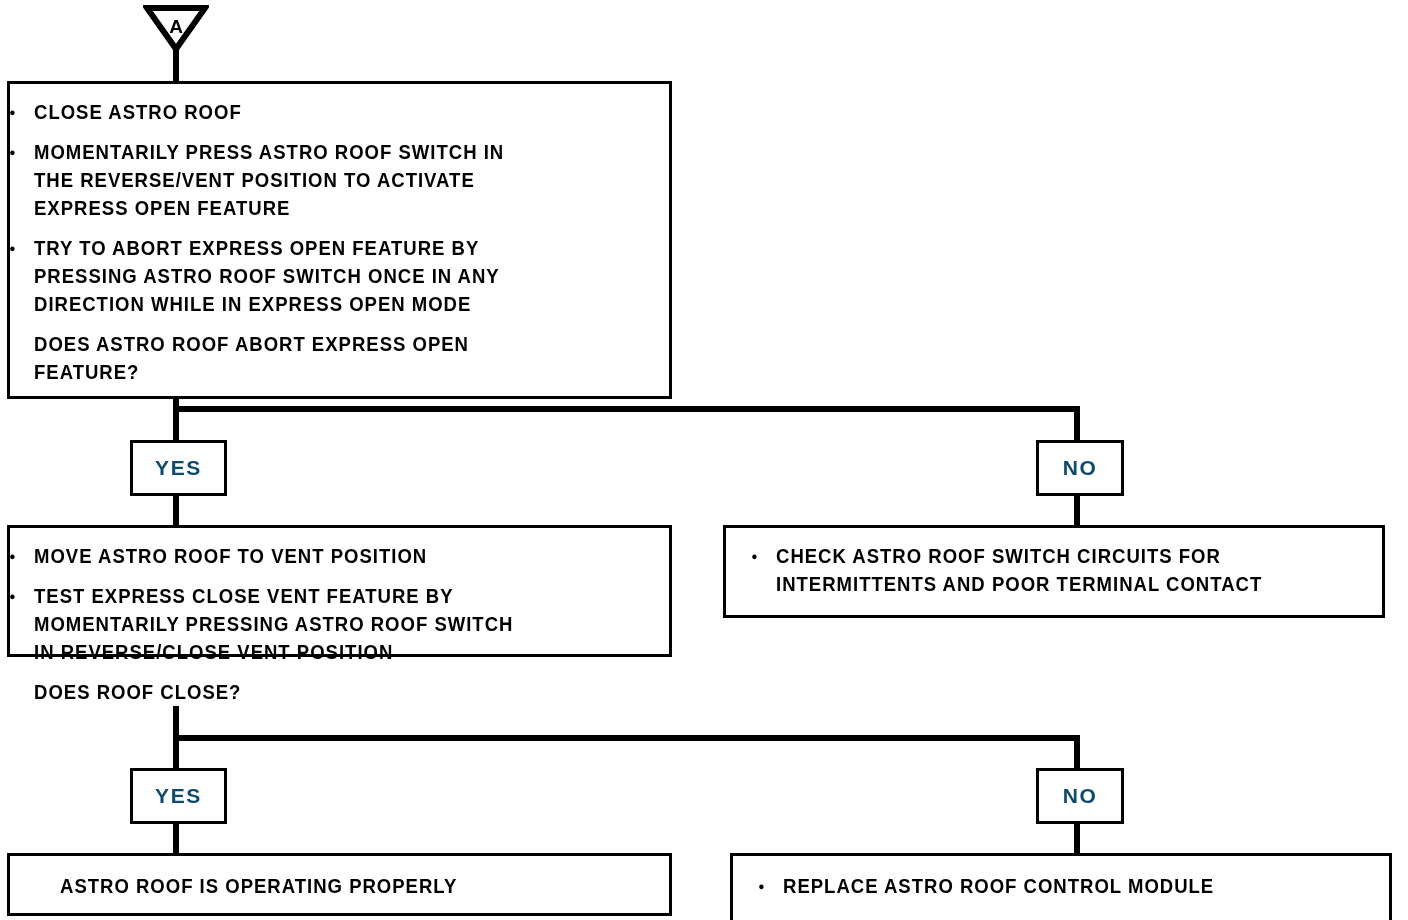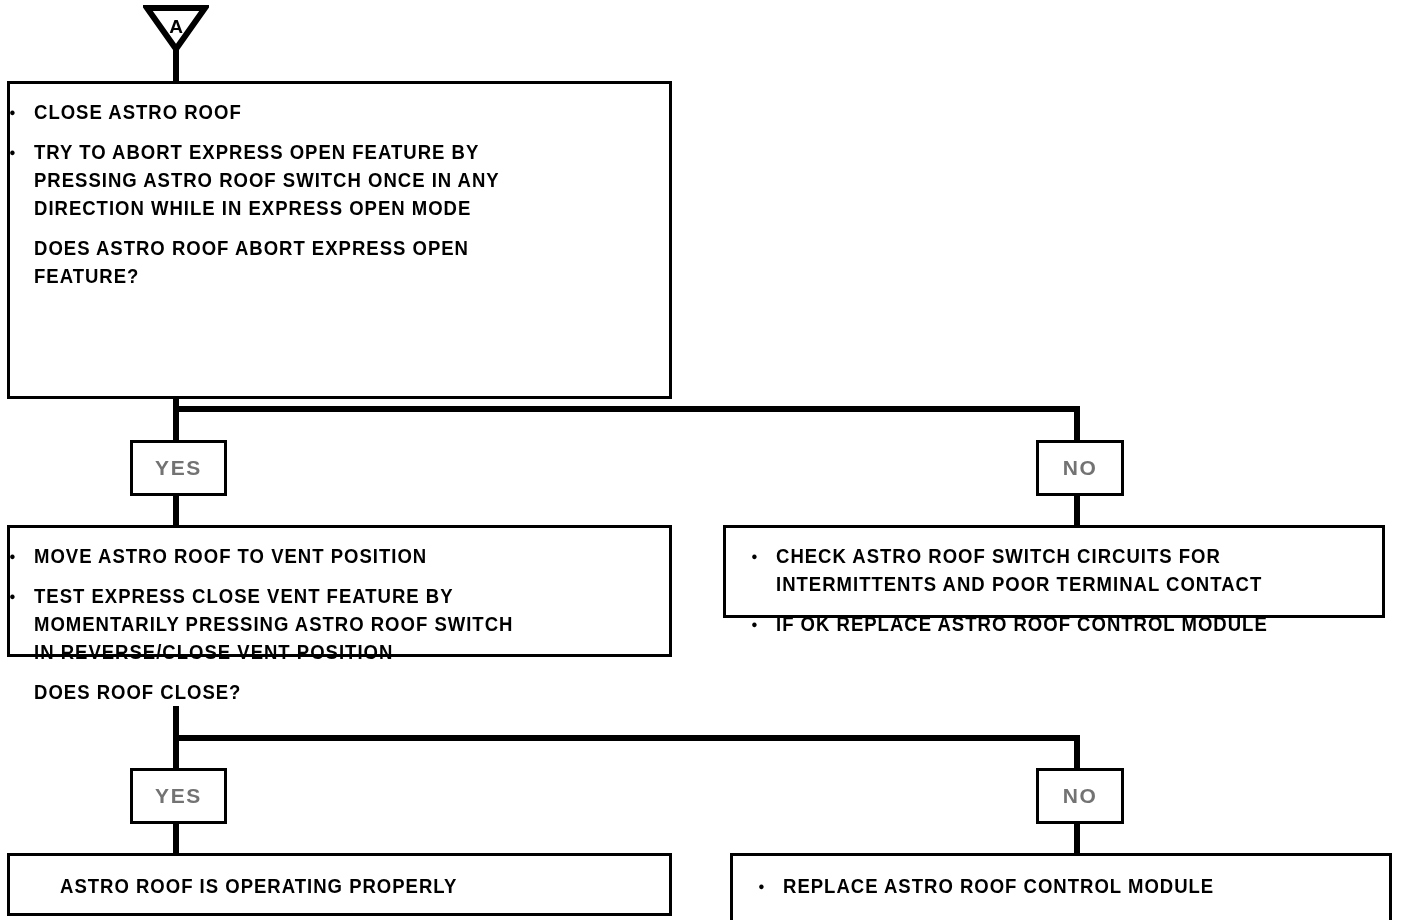--- a/index.html
+++ b/index.html
@@ -57,21 +57,21 @@
     border:3px solid #000;
     background:#fff;
     display:flex;
     align-items:center;
     justify-content:center;
   }
   .decision span{
     font-size:21px;
     font-weight:700;
     letter-spacing:1.6px;
-    color:#737373;
+    color:#0c4a6e;
   }
 
   
   .vline{position:absolute;background:#000;width:6px;}
   .hline{position:absolute;background:#000;height:6px;}
 
   
   .conn-tag{position:absolute;}
   .conn-tag svg{display:block;}
 
@@ -92,20 +92,25 @@
 
   <div class="vline" style="left:173px;top:44px;height:40px;"></div>
 
   <div class="box" style="left:7px;top:81px;width:665px;height:318px;">
     <div class="box-inner">
 
       <div class="para bulleted">
         <div class="line">CLOSE ASTRO ROOF</div>
       </div>
 
+      <div class="para bulleted">
+        <div class="line">MOMENTARILY PRESS ASTRO ROOF SWITCH IN</div>
+        <div class="line">THE REVERSE/VENT POSITION TO ACTIVATE</div>
+        <div class="line">EXPRESS OPEN FEATURE</div>
+      </div>
 
       <div class="para bulleted">
         <div class="line">TRY TO ABORT EXPRESS OPEN FEATURE BY</div>
         <div class="line">PRESSING ASTRO ROOF SWITCH ONCE IN ANY</div>
         <div class="line">DIRECTION WHILE IN EXPRESS OPEN MODE</div>
       </div>
 
       <div class="para plain">
         <div class="line">DOES ASTRO ROOF ABORT EXPRESS OPEN</div>
         <div class="line">FEATURE?</div>
@@ -150,23 +155,20 @@
   </div>
 
   <div class="box" style="left:723px;top:525px;width:662px;height:93px;">
     <div class="box-inner" style="padding-left:50px;">
 
       <div class="para bulleted">
         <div class="line">CHECK ASTRO ROOF SWITCH CIRCUITS FOR</div>
         <div class="line">INTERMITTENTS AND POOR TERMINAL CONTACT</div>
       </div>
 
-      <div class="para bulleted">
-        <div class="line">IF OK REPLACE ASTRO ROOF CONTROL MODULE</div>
-      </div>
 
     </div>
   </div>
 
   <div class="vline" style="left:173px;top:706px;height:36px;"></div>
   <div class="hline" style="left:173px;top:735px;width:907px;"></div>
   <div class="vline" style="left:173px;top:735px;height:36px;"></div>
   <div class="vline" style="left:1074px;top:735px;height:36px;"></div>
 
   <div class="decision" style="left:130px;top:768px;width:97px;height:56px;">

